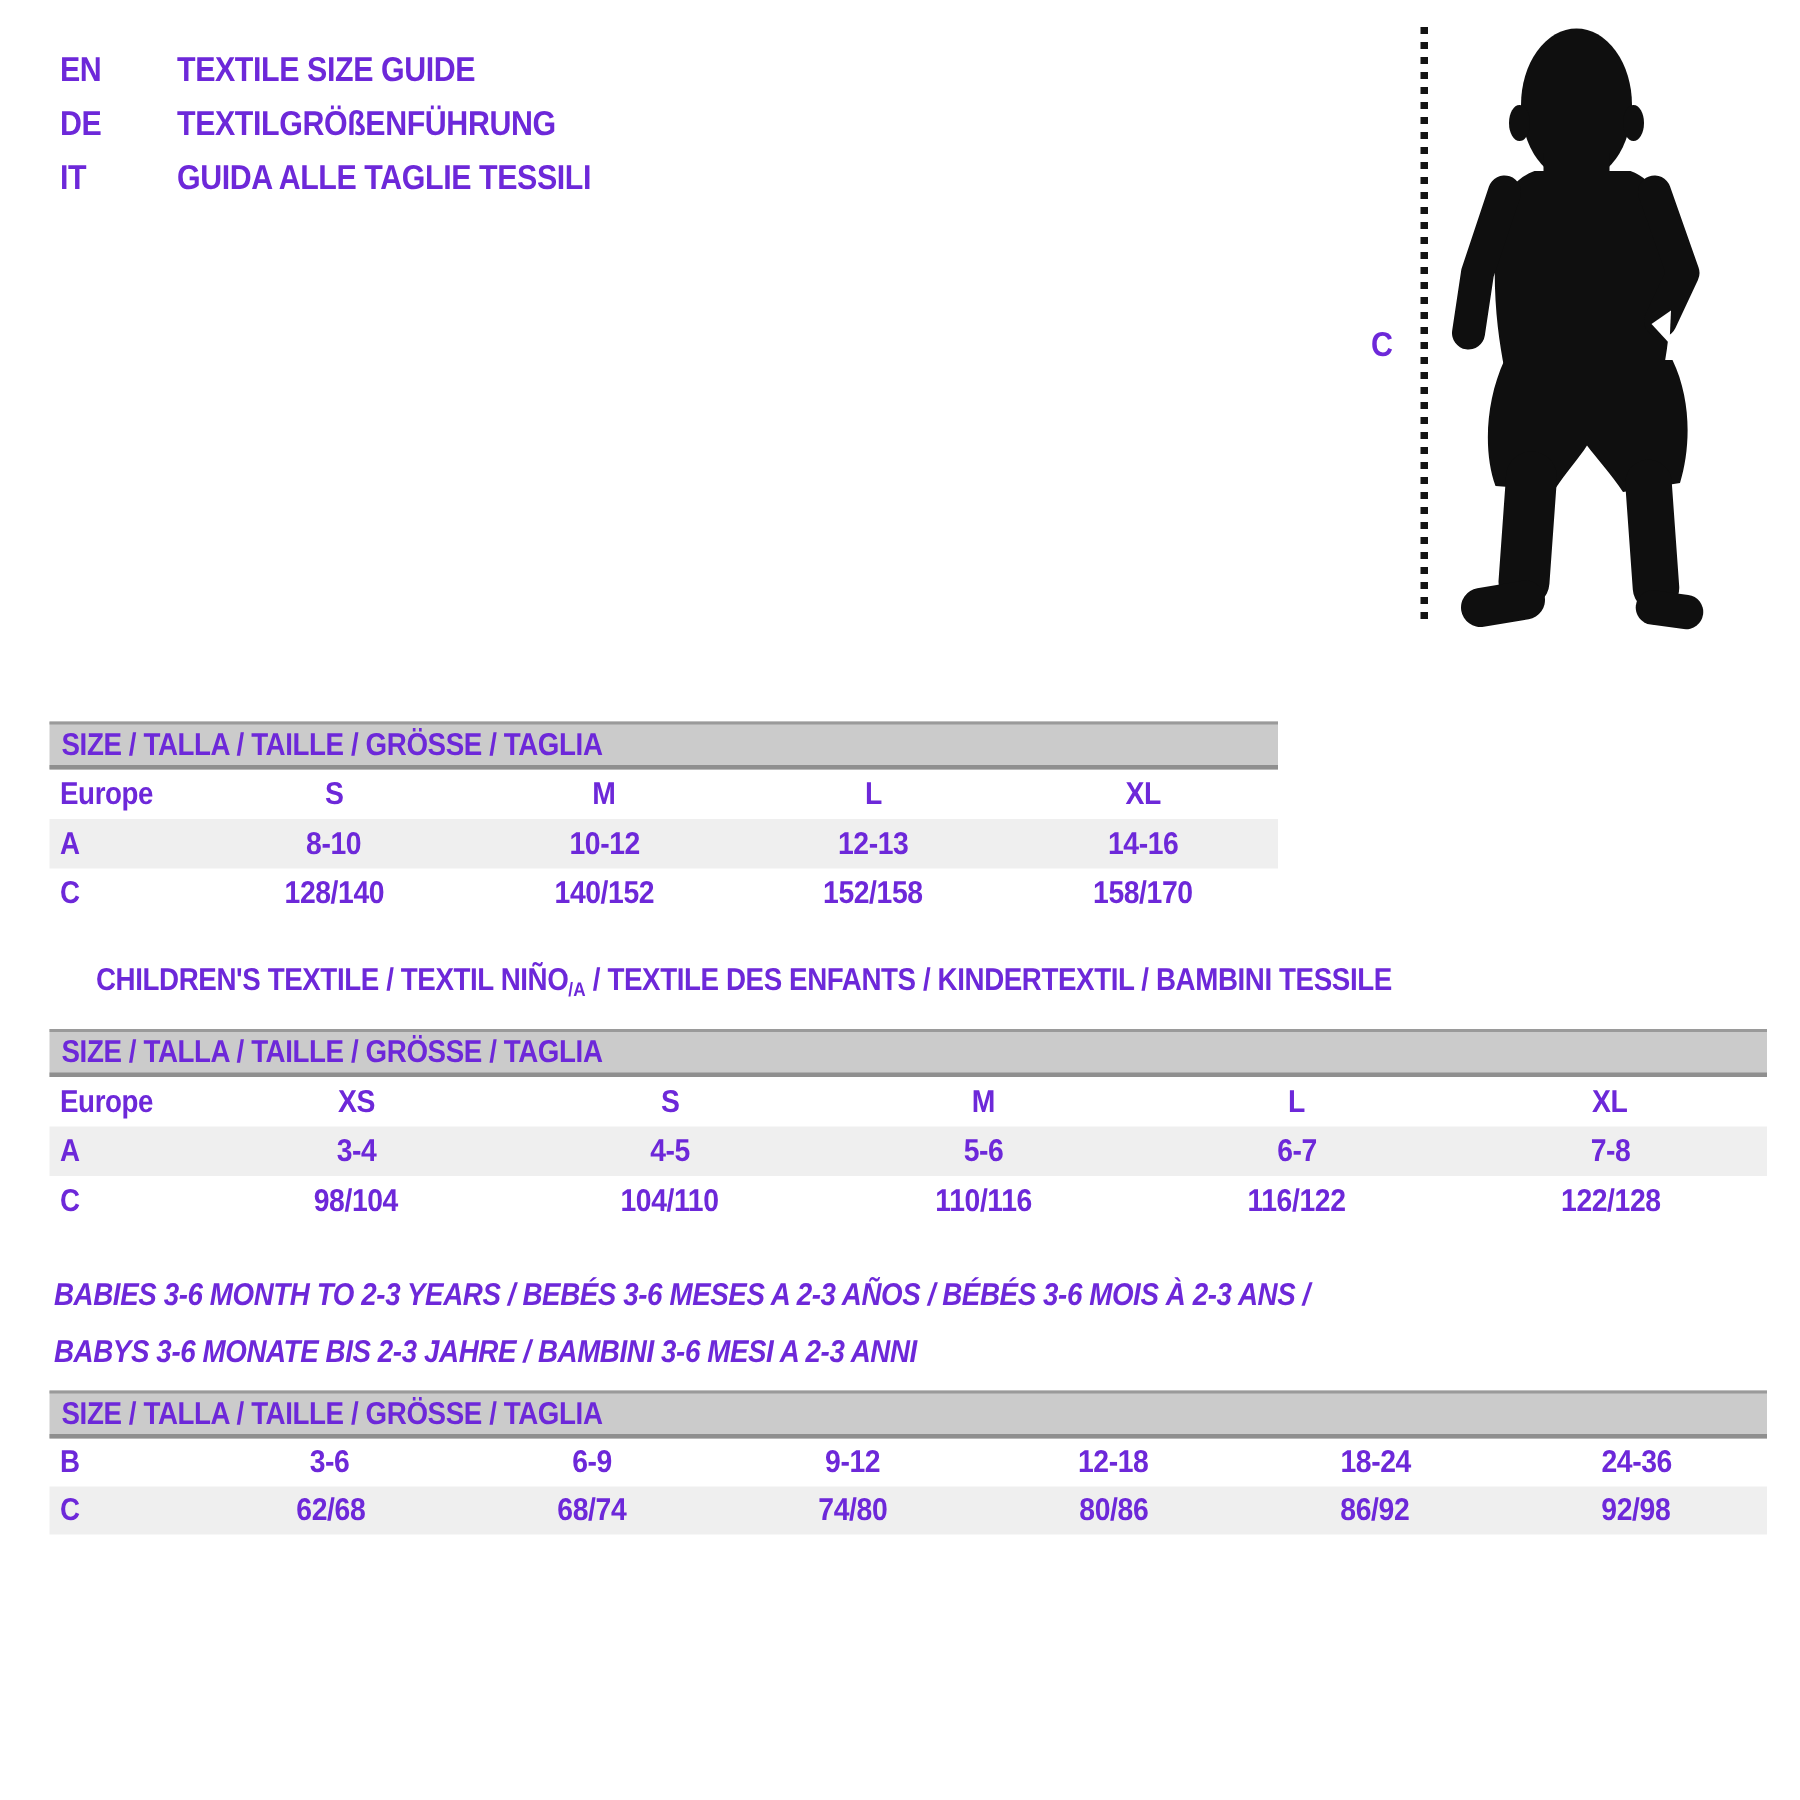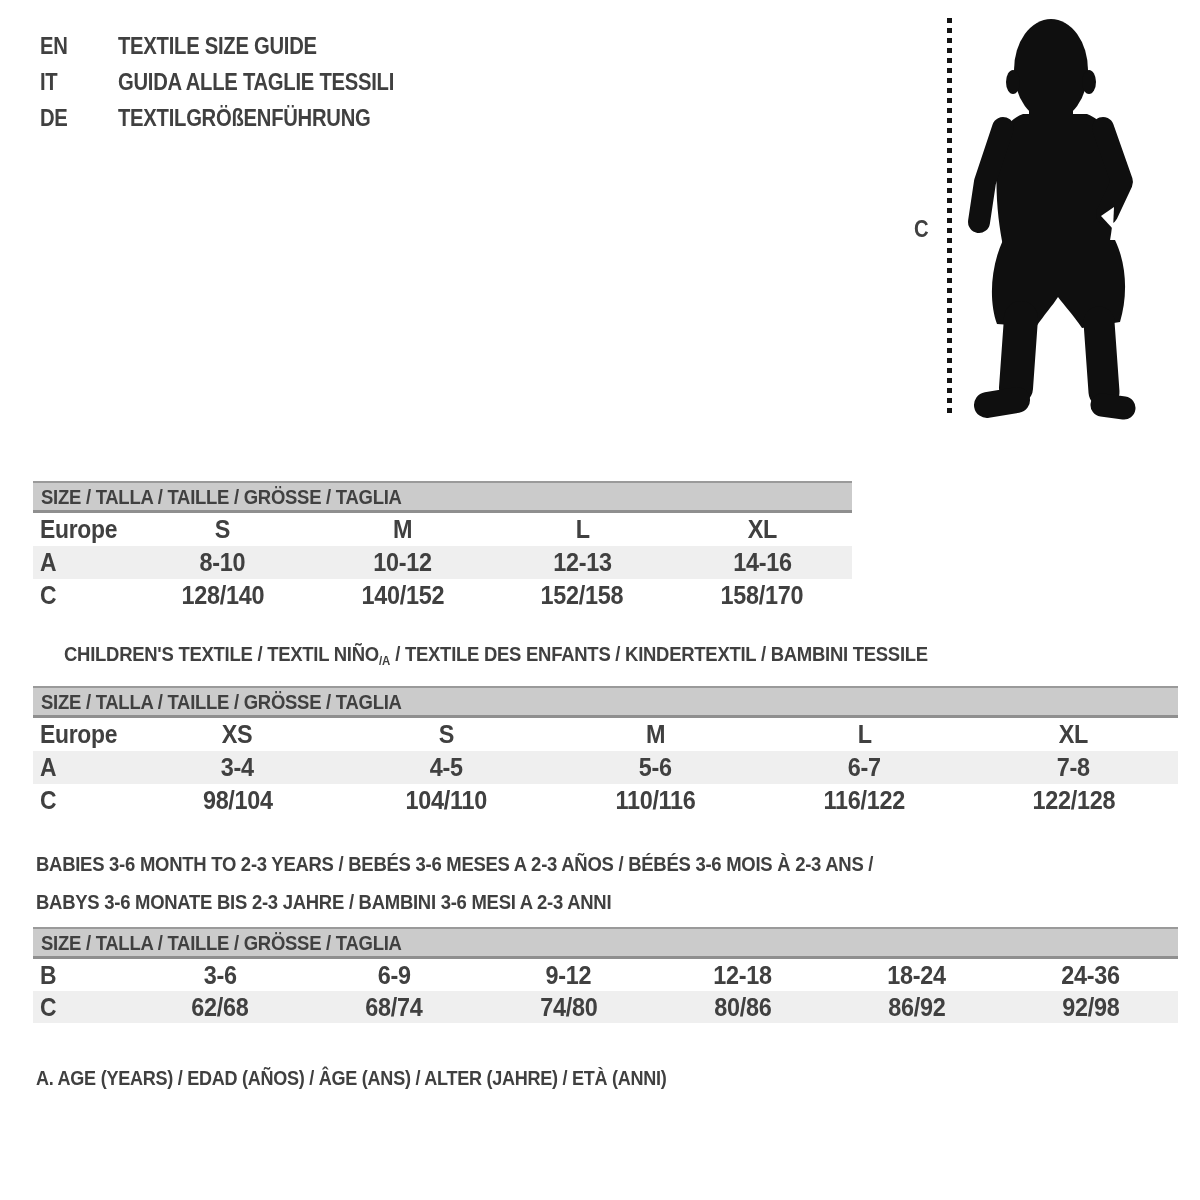--- a/index.html
+++ b/index.html
@@ -1,75 +1,75 @@
 <!DOCTYPE html>
 <html><head>
 <meta charset="utf-8">
 <style>
   html,body { margin:0; padding:0; background:#ffffff; }
   .page {
     position:relative; width:1200px; height:1200px; background:#ffffff;
-    color:#404040; font-family:"Liberation Sans", sans-serif; font-weight:700;
+    color:#6d28d9; font-family:"Liberation Sans", sans-serif; font-weight:700;
     overflow:hidden;
   }
   .cond { display:inline-block; transform:scaleX(0.88); transform-origin:0 50%; white-space:nowrap; letter-spacing:-0.3px; }
   .condc { display:inline-block; transform:scaleX(0.9); transform-origin:50% 50%; white-space:nowrap; letter-spacing:-0.3px; }
 
   
   .langs { position:absolute; left:40px; top:28px; }
   .lang-row { display:flex; align-items:center; height:36px; font-size:23px; }
   .lang-code { width:78px; }
 
   
   .measure-line { position:absolute; left:947px; top:18px; width:5px; height:400px;
     background:repeating-linear-gradient(to bottom, #131313 0 5px, transparent 5px 10px); }
   .measure-label { position:absolute; left:914px; top:216px; font-size:23px; }
   .toddler-svg { position:absolute; left:963px; top:16px; }
 
   
   .section-title { position:absolute; left:36px; font-size:21px; }
   #junior-title { top:434px; }
   #children-title { top:642px;margin-left:28px; }
-  #babies-title { top:845px; line-height:37.5px; }
+  #babies-title { top:845px; line-height:37.5px;font-style:italic; }
   .subsc { font-size:13px; vertical-align:-4px; letter-spacing:0; }
 
   
   .sizetable { position:absolute; left:33px; }
   #t1 { top:481px; width:819px; }
   #t2 { top:686px; width:1145px; }
   #t3 { top:927px; width:1145px; }
   .bar { box-sizing:border-box; height:32px; background:#cbcbcb;
     border-top:2px solid #9a9a9a; border-bottom:3px solid #8f8f8f;
     display:flex; align-items:center; padding-left:8px; font-size:21px; }
-  .trow { display:flex; align-items:center; height:33px; font-size:26px; }
+  .trow { display:flex; align-items:center; height:33px; font-size:21px; }
   #t3 .trow { height:32px; }
   .shaded { background:#efefef; }
   .lbl { width:100px; padding-left:7px; box-sizing:border-box; }
   .cell { flex:1; text-align:center; }
 
   
   .notes { position:absolute; left:36px; top:1059px; font-size:20.5px; line-height:37.5px; }
 </style>
 </head>
 <body>
 
 <div class="page">
 
   <div class="langs">
     <div class="lang-row">
       <span class="lang-code cond">EN</span>
       <span class="cond">TEXTILE SIZE GUIDE</span>
     </div>
     <div class="lang-row">
+      <span class="lang-code cond">DE</span>
+      <span class="cond">TEXTILGRÖßENFÜHRUNG</span>
+    </div>
+    <div class="lang-row">
       <span class="lang-code cond">IT</span>
       <span class="cond">GUIDA ALLE TAGLIE TESSILI</span>
-    </div>
-    <div class="lang-row">
-      <span class="lang-code cond">DE</span>
-      <span class="cond">TEXTILGRÖßENFÜHRUNG</span>
     </div>
   </div>
 
   <div class="measure-line"></div>
   <div class="measure-label cond">C</div>
   <svg class="toddler-svg" width="180" height="404" viewBox="0 0 180 404" xmlns="http://www.w3.org/2000/svg">
     <g fill="#0f0f0f" stroke="none">
       <ellipse cx="88" cy="54" rx="37" ry="51"></ellipse>
       <ellipse cx="50" cy="66" rx="7" ry="12"></ellipse>
       <ellipse cx="126" cy="66" rx="7" ry="12"></ellipse>
@@ -170,16 +170,15 @@
       <div class="cell"><span class="condc">62/68</span></div>
       <div class="cell"><span class="condc">68/74</span></div>
       <div class="cell"><span class="condc">74/80</span></div>
       <div class="cell"><span class="condc">80/86</span></div>
       <div class="cell"><span class="condc">86/92</span></div>
       <div class="cell"><span class="condc">92/98</span></div>
     </div>
   </div>
 
   <div class="notes">
-    <div><span class="cond">A. AGE (YEARS) / EDAD (AÑOS) / ÂGE (ANS) / ALTER (JAHRE) / ETÀ (ANNI)</span></div>
   </div>
 
 </div>
 
 </body></html>

